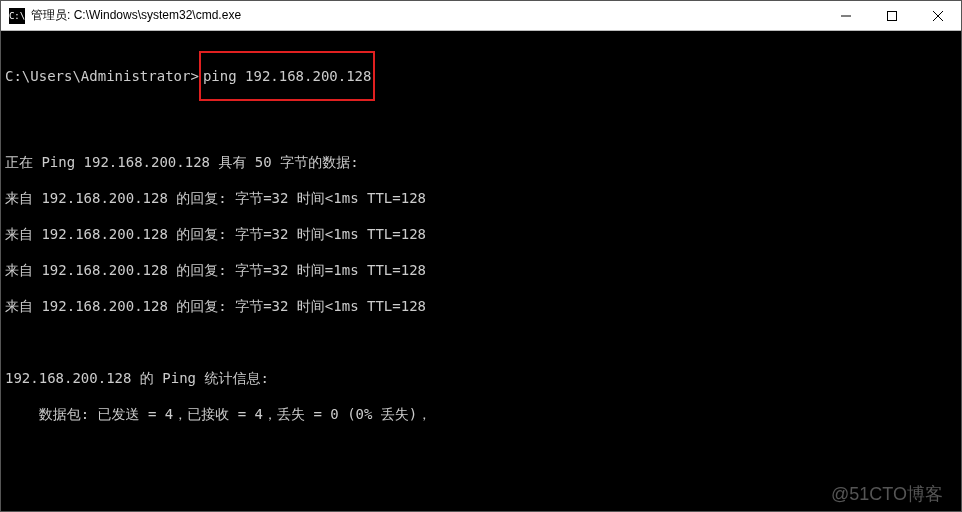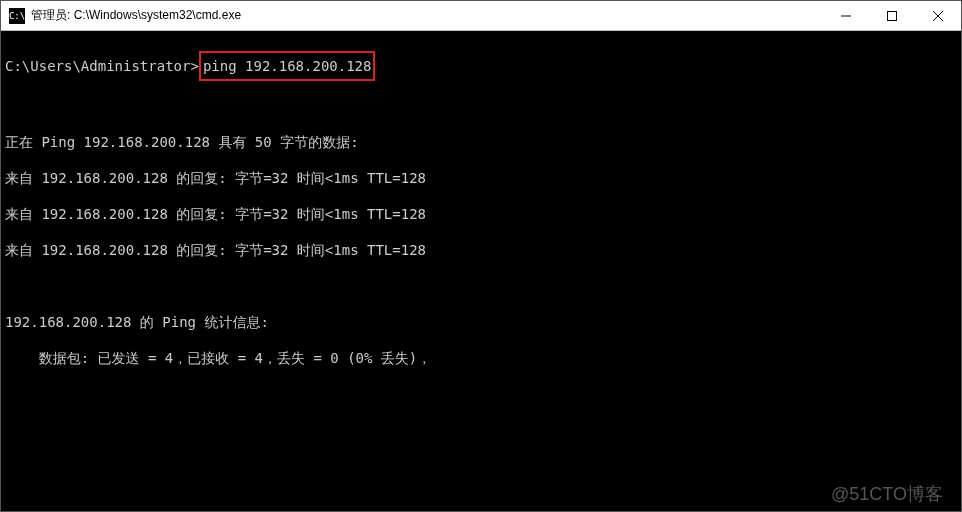--- a/index.html
+++ b/index.html
@@ -5,21 +5,21 @@
   * { margin: 0; padding: 0; box-sizing: border-box; }
   body { width: 962px; height: 512px; background: #fff; font-family: "Segoe UI", "Microsoft YaHei", sans-serif; overflow: hidden; }
   .window { width: 962px; height: 512px; border: 1px solid #555; background: #000; display: flex; flex-direction: column; position: relative; }
   .titlebar { height: 30px; background: #fff; display: flex; align-items: center; padding-left: 8px; border-bottom: 1px solid #bbb; }
   .titlebar-icon { width: 16px; height: 16px; background: #000; color: #fff; font-size: 9px; font-family: Consolas, monospace; display: flex; align-items: center; justify-content: center; margin-right: 6px; }
   .titlebar-text { font-size: 12px; color: #000000; flex: 1; }
   .winbtns { display: flex; height: 100%; }
   .winbtn { width: 46px; height: 100%; display: flex; align-items: center; justify-content: center; font-size: 10px; color: #000; }
   .terminal { flex: 1; background: #000; color: #ccc; font-family: "NSimSun", "SimSun", Consolas, monospace; font-size: 14px; line-height: 18px; padding: 4px 4px; white-space: pre; overflow: hidden; position: relative; }
   .line { white-space: pre; }
-  .hl { border: 2px solid #e02020; display: inline-block; padding: 4px 2px; margin: -2px 0; }
+  .hl { border: 2px solid #e02020; display: inline-block; padding: 14px 2px; margin: -2px 0; }
   .watermark { position: absolute; right: 18px; bottom: 8px; color: #555; font-size: 18px; font-family: "Microsoft YaHei", sans-serif; }
 </style>
 </head>
 <body>
 
 <div class="window">
   <div class="titlebar">
     <div class="titlebar-icon">C:\</div>
     <div class="titlebar-text">管理员: C:\Windows\system32\cmd.exe</div>
     <div class="winbtns">
@@ -41,20 +41,21 @@
       </div>
     </div>
   </div>
 
   <div class="terminal">
 <div class="line"><span>C:\Users\Administrator&gt;</span><span class="hl"><span>ping 192.168.200.128</span></span></div>
 <div class="line"> </div>
 <div class="line">正在 Ping 192.168.200.128 具有 50 字节的数据:</div>
 <div class="line">来自 192.168.200.128 的回复: 字节=32 时间&lt;1ms TTL=128</div>
 <div class="line">来自 192.168.200.128 的回复: 字节=32 时间&lt;1ms TTL=128</div>
+<div class="line">来自 192.168.200.128 的回复: 字节=32 时间=1ms TTL=128</div>
 <div class="line">来自 192.168.200.128 的回复: 字节=32 时间&lt;1ms TTL=128</div>
 <div class="line"> </div>
 <div class="line">192.168.200.128 的 Ping 统计信息:</div>
 <div class="line">    数据包: 已发送 = 4，已接收 = 4，丢失 = 0 (0% 丢失)，</div>
 <div class="line"> </div>
 
 
 
 
 

